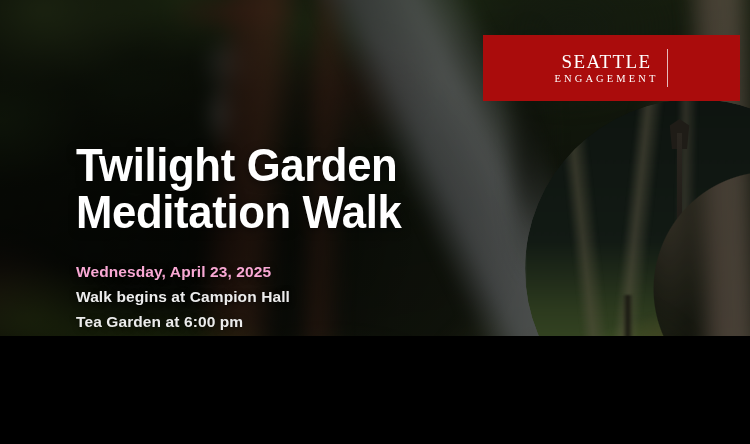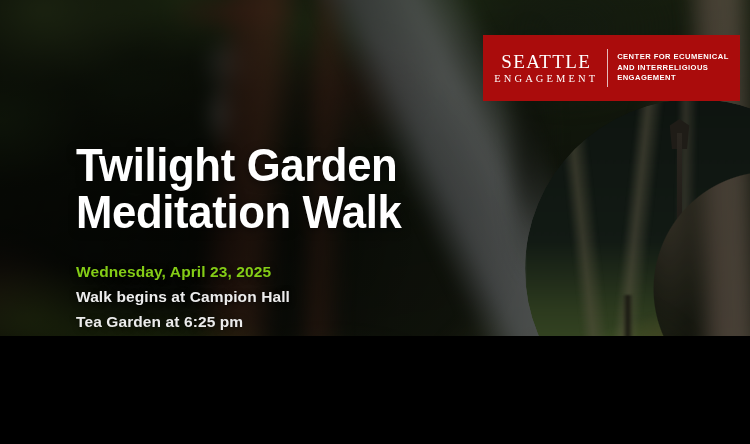--- a/index.html
+++ b/index.html
@@ -222,21 +222,21 @@
     text-shadow: 0 2px 10px rgba(0,0,0,0.55);
     margin: 0;
   }
   .headline .hl-line { display: block; white-space: nowrap; }
 
   .details {
     margin-top: 24px;
     text-shadow: 0 1px 6px rgba(0,0,0,0.6);
   }
   .detail-date {
-    color: #84cc16;
+    color: #f9a8d4;
     font-size: 15.5px;
     font-weight: 700;
     letter-spacing: 0.1px;
     line-height: 1.62;
     white-space: nowrap;
   }
   .detail-line {
     color: #ececec;
     font-size: 15.5px;
     font-weight: 700;
@@ -269,33 +269,28 @@
     </div>
   </div>
 
   <div class="logo-banner" style="background: #AA0C0C;">
     <div class="logo-inner">
       <div class="wordmark">
         <span class="su-top">SEATTLE</span>
         <span class="su-bot">ENGAGEMENT</span>
       </div>
       <div class="logo-divider"></div>
-      <div class="tagline">
-        <div>CENTER FOR ECUMENICAL</div>
-        <div>AND INTERRELIGIOUS</div>
-        <div>ENGAGEMENT</div>
-      </div>
     </div>
   </div>
 
   <div class="copy">
     <h1 class="headline">
       <span class="hl-line">Twilight Garden</span>
       <span class="hl-line">Meditation Walk</span>
     </h1>
     <div class="details">
       <div class="detail-date">Wednesday, April 23, 2025</div>
       <div class="detail-line">Walk begins at Campion Hall</div>
-      <div class="detail-line">Tea Garden at 6:25 pm</div>
+      <div class="detail-line">Tea Garden at 6:00 pm</div>
     </div>
   </div>
 
 </div>
 
 </body></html>

